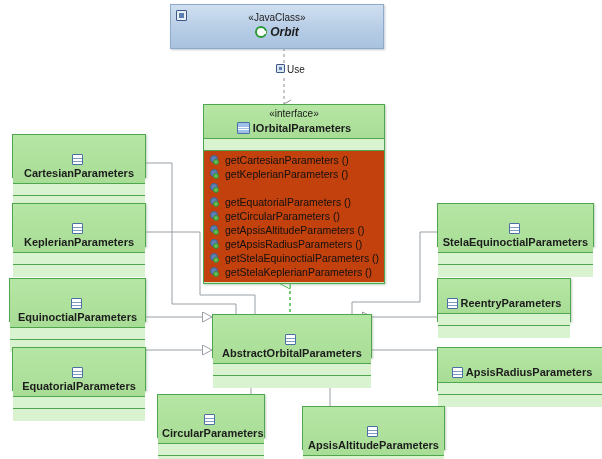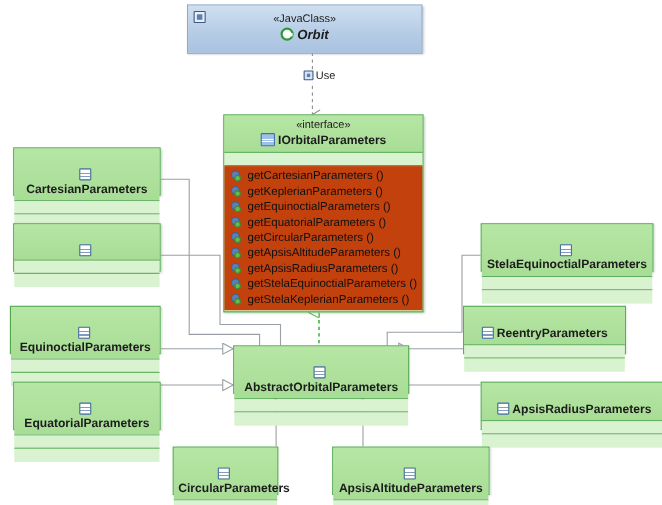--- a/index.html
+++ b/index.html
@@ -324,21 +324,20 @@
       <div class="m-row">
         <span class="ico-method"></span>
         <span class="m-label">getCartesianParameters ()</span>
       </div>
       <div class="m-row">
         <span class="ico-method"></span>
         <span class="m-label">getKeplerianParameters ()</span>
       </div>
       <div class="m-row">
         <span class="ico-method"></span>
-        <span class="m-label">getEquinoctialParameters ()</span>
       </div>
       <div class="m-row">
         <span class="ico-method"></span>
         <span class="m-label">getEquatorialParameters ()</span>
       </div>
       <div class="m-row">
         <span class="ico-method"></span>
         <span class="m-label">getCircularParameters ()</span>
       </div>
       <div class="m-row">
@@ -371,21 +370,21 @@
   <div class="uml" style="left:12px; top:134px; width:134px; height:44px;">
     <div class="hdr">
       <span class="ico-class"></span><span class="title">CartesianParameters</span>
     </div>
     <div class="compartment"></div>
     <div class="compartment last"></div>
   </div>
 
   <div class="uml" style="left:12px; top:203px; width:134px; height:44px;">
     <div class="hdr">
-      <span class="ico-class"></span>
+      <span class="ico-class"></span><span class="title">KeplerianParameters</span>
     </div>
     <div class="compartment"></div>
     <div class="compartment last"></div>
   </div>
 
   <div class="uml" style="left:9px; top:278px; width:137px; height:44px;">
     <div class="hdr">
       <span class="ico-class"></span><span class="title">EquinoctialParameters</span>
     </div>
     <div class="compartment"></div>
@@ -401,37 +400,37 @@
   </div>
 
   <div class="uml" style="left:437px; top:203px; width:157px; height:44px;">
     <div class="hdr">
       <span class="ico-class"></span><span class="title">StelaEquinoctialParameters</span>
     </div>
     <div class="compartment"></div>
     <div class="compartment last"></div>
   </div>
 
-  <div class="uml" style="left:421px; top:278px; width:148px; height:44px;">
+  <div class="uml" style="left:437px; top:278px; width:134px; height:44px;">
     <div class="hdr">
       <span class="ico-class"></span><span class="title">ReentryParameters</span>
     </div>
     <div class="compartment"></div>
     <div class="compartment last"></div>
   </div>
 
   <div class="uml" style="left:437px; top:347px; width:170px; height:44px;">
     <div class="hdr">
       <span class="ico-class"></span><span class="title">ApsisRadiusParameters</span>
     </div>
     <div class="compartment"></div>
     <div class="compartment last"></div>
   </div>
 
-  <div class="uml" style="left:157px; top:406px; width:96px; height:44px;">
+  <div class="uml" style="left:157px; top:394px; width:108px; height:44px;">
     <div class="hdr">
       <span class="ico-class"></span><span class="title">CircularParameters</span>
     </div>
     <div class="compartment"></div>
     <div class="compartment last"></div>
   </div>
 
   <div class="uml" style="left:302px; top:406px; width:143px; height:44px;">
     <div class="hdr">
       <span class="ico-class"></span><span class="title">ApsisAltitudeParameters</span>

